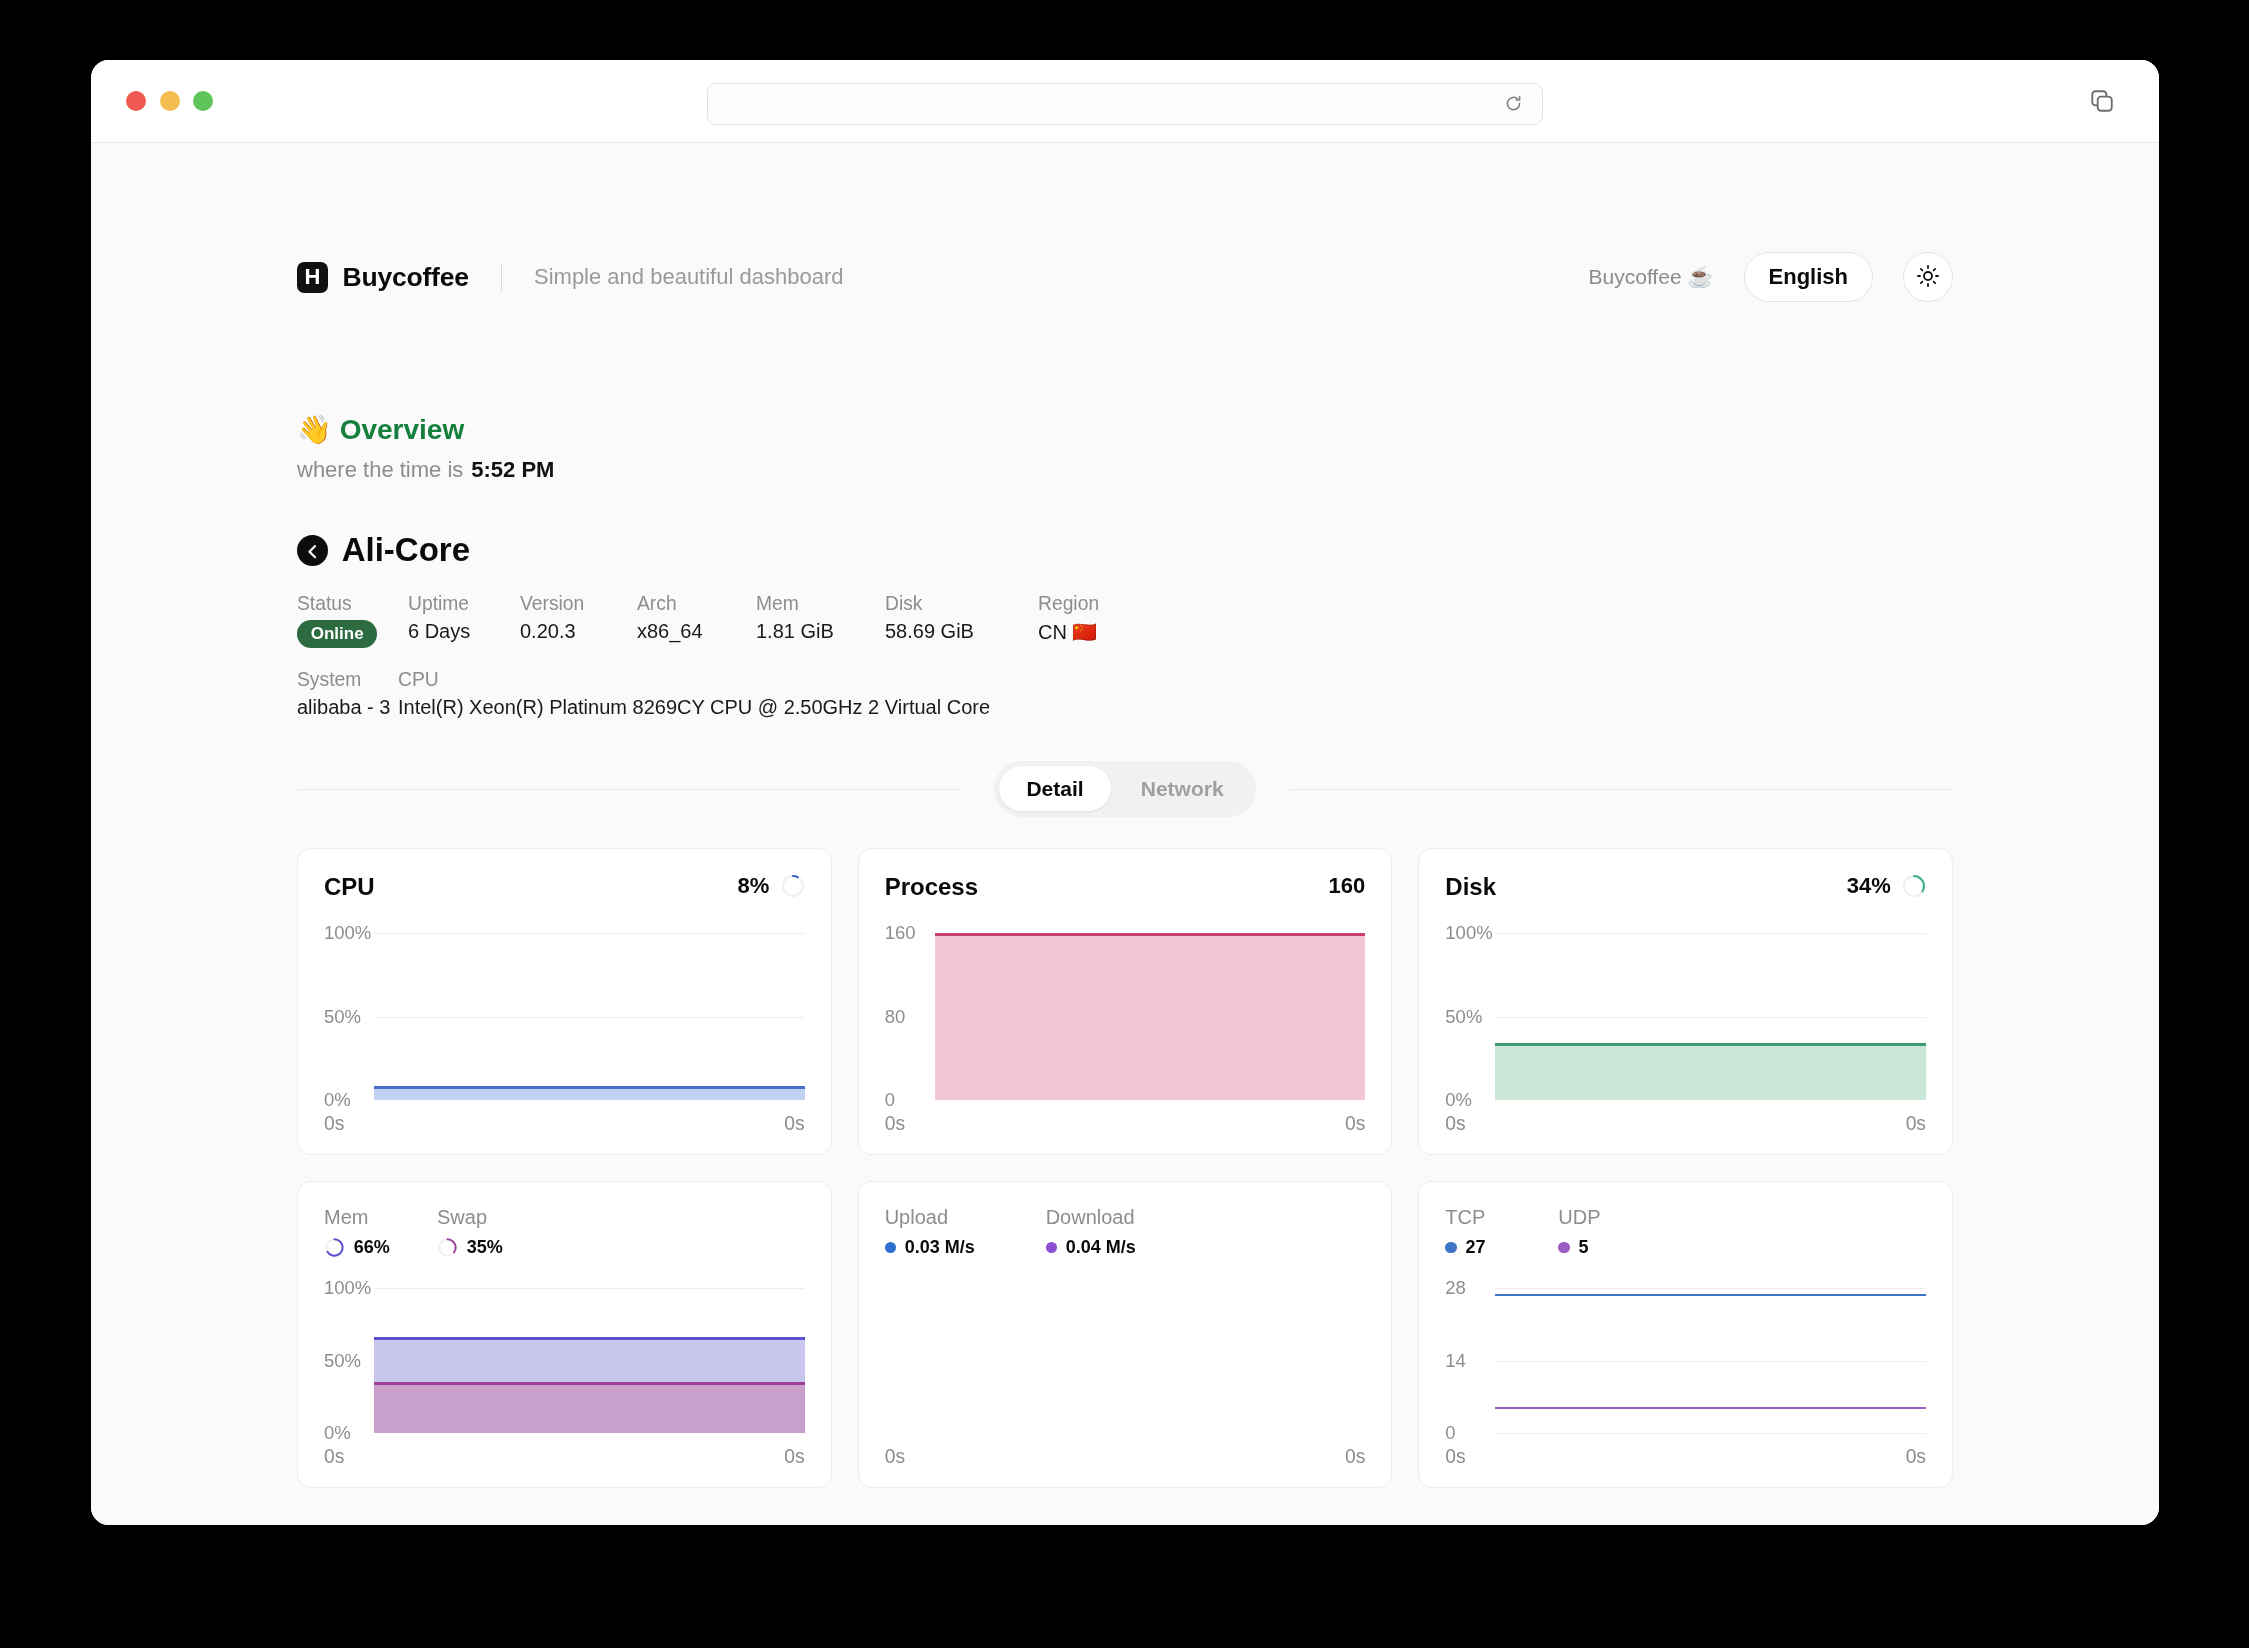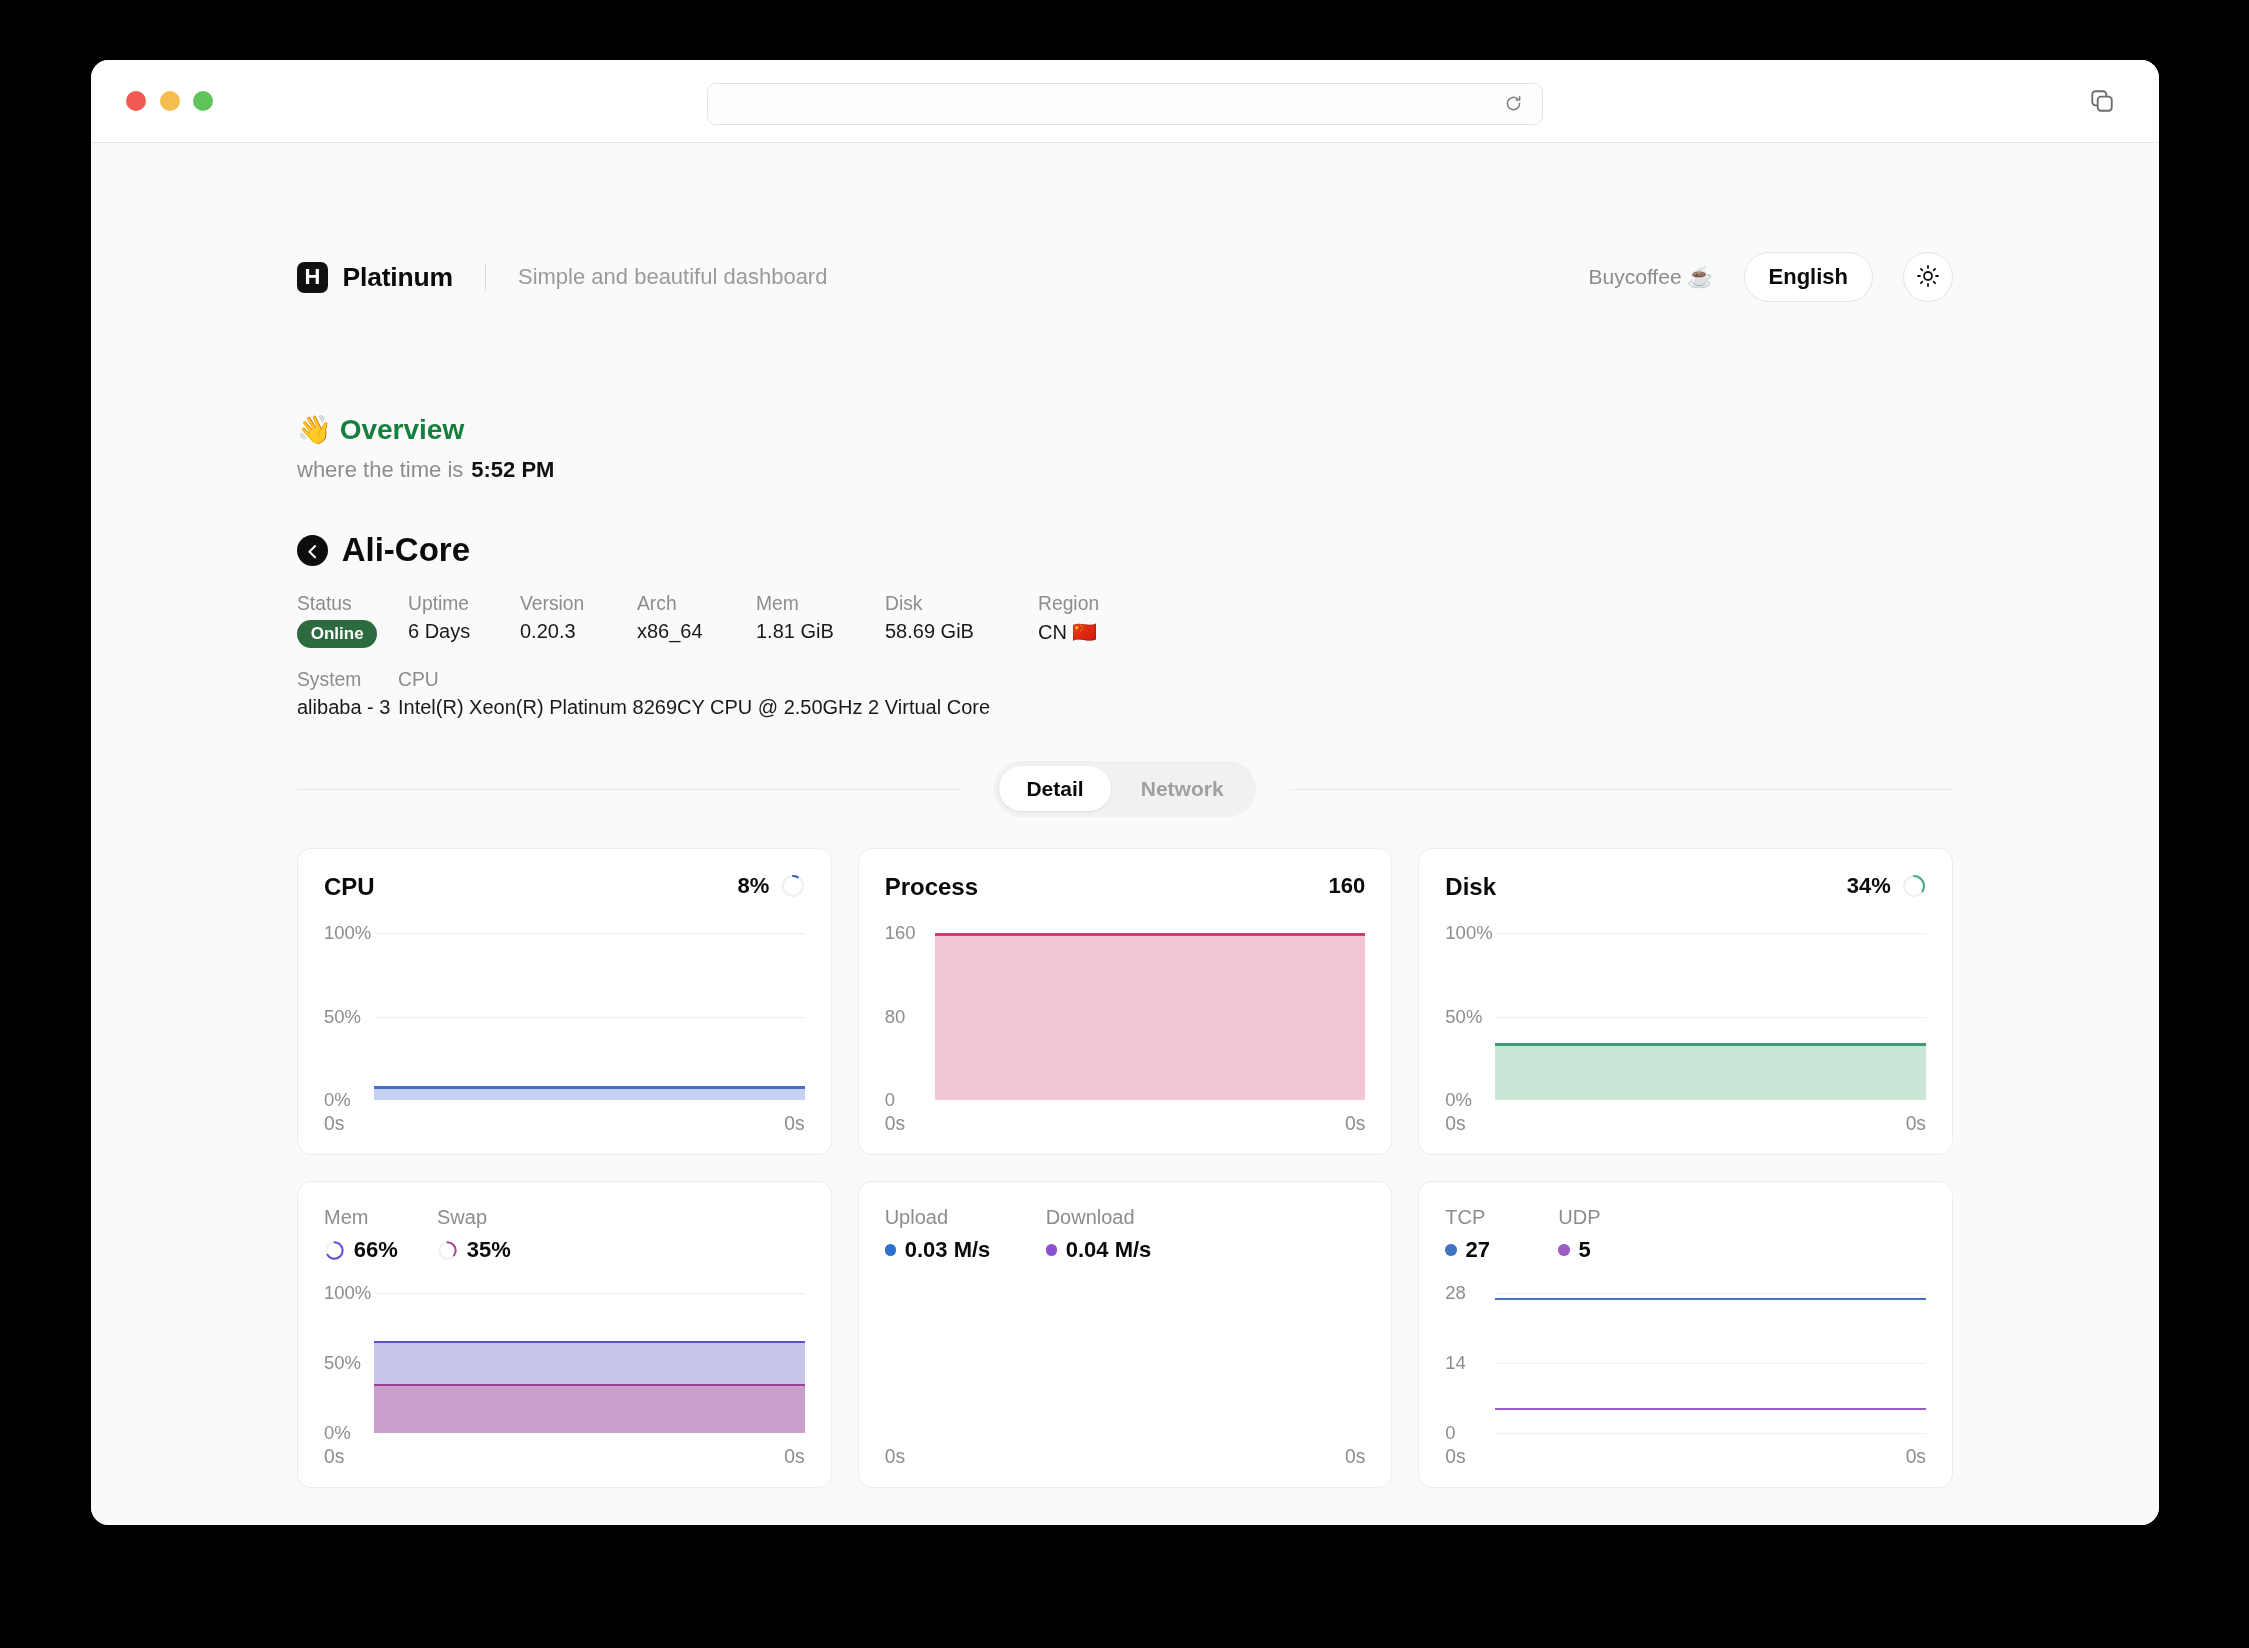--- a/index.html
+++ b/index.html
@@ -157,21 +157,21 @@
     height: 307px;
     display: flex; flex-direction: column;
   }
   .card-head { display: flex; align-items: flex-start; }
   .card-title { font-size: 24px; font-weight: 700; color: #0a0a0a; }
   .card-val { margin-left: auto; display: flex; align-items: center; gap: 11.3px; }
   .card-val .num { font-size: 22px; font-weight: 700; color: #0a0a0a; }
   .dual-head { display: flex; gap: 0; }
   .dual-col { width: 113px; }
   .dual-label { font-size: 20px; color: #8d8d8d; }
-  .dual-value { margin-top: 8px; display: flex; align-items: center; gap: 8.8px; font-size: 22px; font-weight: 700; color: #0a0a0a; white-space: nowrap;}
+  .dual-value { margin-top: 8px; display: flex; align-items: center; gap: 8.8px; font-size: 18px; font-weight: 700; color: #0a0a0a; white-space: nowrap;}
   .dual-col.wide { width: 161px; }
   .dot { width: 11.3px; height: 11.3px; border-radius: 50%; flex: none; }
   
   .chart { flex: 1; position: relative; margin-top: 17.7px; }
   .plot { position: absolute; left: 0; right: 0; top: 0; bottom: 35px; }
   .gridline { position: absolute; left: 50px; right: 0; height: 0.8px; background: #eeeeee; }
   .ytick {
     position: absolute; left: 0; transform: translateY(-50%);
     font-size: 18.5px; color: #8d8d8d; white-space: nowrap;
   }
@@ -210,21 +210,21 @@
       </svg>
     </span>
   </div>
 
   <div class="page">
     <div class="inner">
 
       <div class="site-header">
         <div class="brand">
           <div class="logo">H</div>
-          <div class="brand-name">Platinum</div>
+          <div class="brand-name">Buycoffee</div>
           <div class="vbar"></div>
           <div class="tagline">Simple and beautiful dashboard</div>
         </div>
         <div class="header-right">
           <div class="buycoffee">Buycoffee ☕</div>
           <button class="pill-btn">English</button>
           <div class="icon-btn">
             <span>
               <svg width="24" height="24" viewBox="0 0 24 24" fill="none" stroke="currentColor" stroke-width="1.8" stroke-linecap="round">
                 <circle cx="12" cy="12" r="4"></circle>

